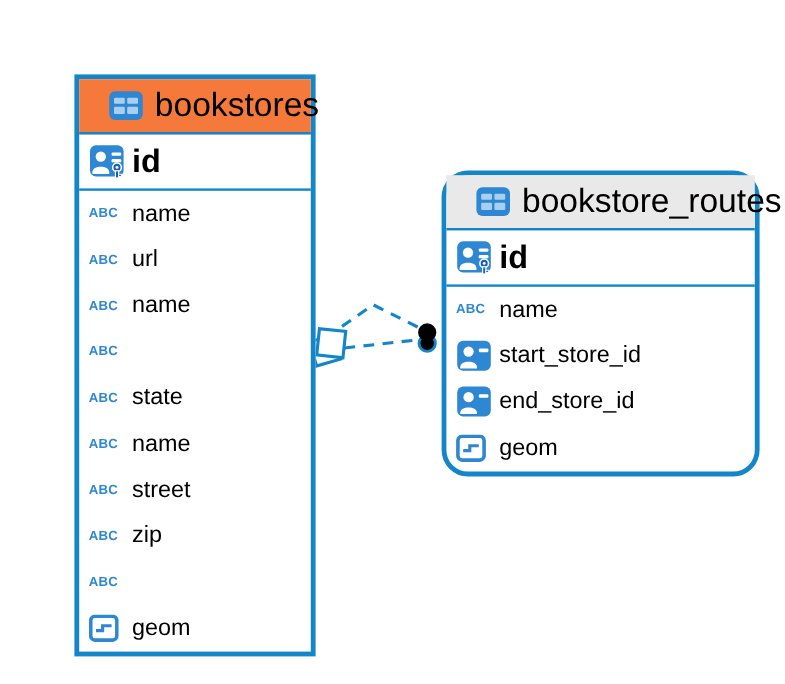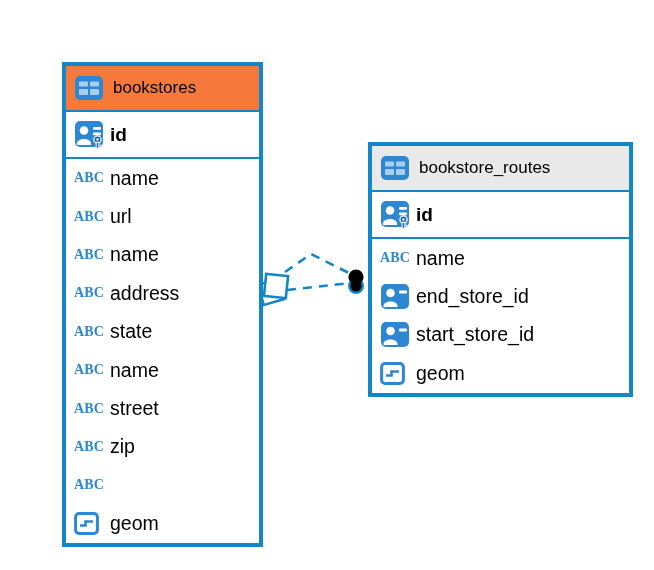--- a/index.html
+++ b/index.html
@@ -10,43 +10,43 @@
   html,body{margin:0;padding:0;}
   body{
     width:654px;height:570px;position:relative;background:#ffffff;
     font-family:"Liberation Sans", sans-serif;color:#000;overflow:hidden;
   }
   .entity{
     position:absolute;background:#fff;border:4px solid var(--blue);
     box-sizing:border-box;
   }
   #t0{left:62px;top:62px;width:201px;height:485px;}
-  #t1{left:368px;top:142px;width:265px;height:255px;}
+  #t1{left:368px;top:142px;width:265px;height:255px;border-radius:22px;}
   .thead{
     height:44px;display:flex;align-items:center;
-    padding:0 4px 0 8px;border-bottom:2px solid var(--blue);
-    font-size:17px;white-space:nowrap;
+    padding:0 4px 0 24px;border-bottom:2px solid var(--blue);
+    font-size:28px;white-space:nowrap;
   }
   .thead .ic{display:flex;margin-right:9px;flex:none;}
   .title{font-weight:400;}
   .cols{display:block;}
   .row{
     height:38.4px;display:flex;align-items:center;
     padding-left:8px;font-size:19.5px;white-space:nowrap;
   }
   .row.pk{
     height:45px;border-bottom:2px solid var(--blue);
-    font-weight:700;font-size:19px;
+    font-weight:700;font-size:27px;
   }
   .row .ic{
     width:36px;flex:none;display:flex;align-items:center;justify-content:flex-start;
   }
   .abc{
-    font-family:Liberation Serif, serif;
-    font-weight:700;font-size:14px;letter-spacing:.2px;color:var(--iconblue);
+    font-family:Liberation Sans, sans-serif;
+    font-weight:700;font-size:11px;letter-spacing:.2px;color:var(--iconblue);
   }
   .links{position:absolute;left:0;top:0;pointer-events:none;}
   .rel{stroke:var(--blue);stroke-width:2.6;fill:none;stroke-dasharray:9 7;}
   .sq{fill:#fff;stroke:var(--blue);stroke-width:2.6;}
   .dot-back{fill:#000;stroke:var(--blue);stroke-width:2.4;}
   .dot-front{fill:#000;}
 </style>
 </head>
 <body>
 
@@ -112,21 +112,20 @@
       <div class="row">
         <span class="ic">
           <span class="abc">ABC</span>
         </span>
         <span class="lb">name</span>
       </div>
       <div class="row">
         <span class="ic">
           <span class="abc">ABC</span>
         </span>
-        <span class="lb">address</span>
       </div>
       <div class="row">
         <span class="ic">
           <span class="abc">ABC</span>
         </span>
         <span class="lb">state</span>
       </div>
       <div class="row">
         <span class="ic">
           <span class="abc">ABC</span>
@@ -200,32 +199,32 @@
       </div>
       <div class="row">
         <span class="ic">
           <svg width="30" height="27" viewBox="0 0 30 27">
             <rect x="1" y="1" width="28" height="25" rx="5" fill="#2E87D2"></rect>
             <circle cx="10.5" cy="10" r="4.3" fill="#fff"></circle>
             <path d="M3.5 23 C3.5 17 17.5 17 17.5 23 L17.5 24 L3.5 24 Z" fill="#fff"></path>
             <rect x="19" y="7.5" width="8" height="3" rx="1" fill="#fff"></rect>
           </svg>
         </span>
-        <span class="lb">end_store_id</span>
+        <span class="lb">start_store_id</span>
       </div>
       <div class="row">
         <span class="ic">
           <svg width="30" height="27" viewBox="0 0 30 27">
             <rect x="1" y="1" width="28" height="25" rx="5" fill="#2E87D2"></rect>
             <circle cx="10.5" cy="10" r="4.3" fill="#fff"></circle>
             <path d="M3.5 23 C3.5 17 17.5 17 17.5 23 L17.5 24 L3.5 24 Z" fill="#fff"></path>
             <rect x="19" y="7.5" width="8" height="3" rx="1" fill="#fff"></rect>
           </svg>
         </span>
-        <span class="lb">start_store_id</span>
+        <span class="lb">end_store_id</span>
       </div>
       <div class="row">
         <span class="ic">
           <svg width="25" height="23" viewBox="0 0 25 23">
             <rect x="1.6" y="1.6" width="21.8" height="19.8" rx="3.5" fill="#fff" stroke="#2E87D2" stroke-width="3"></rect>
             <path d="M6 13.5 L11.5 13.5 L11.5 9.5 L19 9.5" fill="none" stroke="#2E87D2" stroke-width="2.6"></path>
           </svg>
         </span>
         <span class="lb">geom</span>
       </div>

